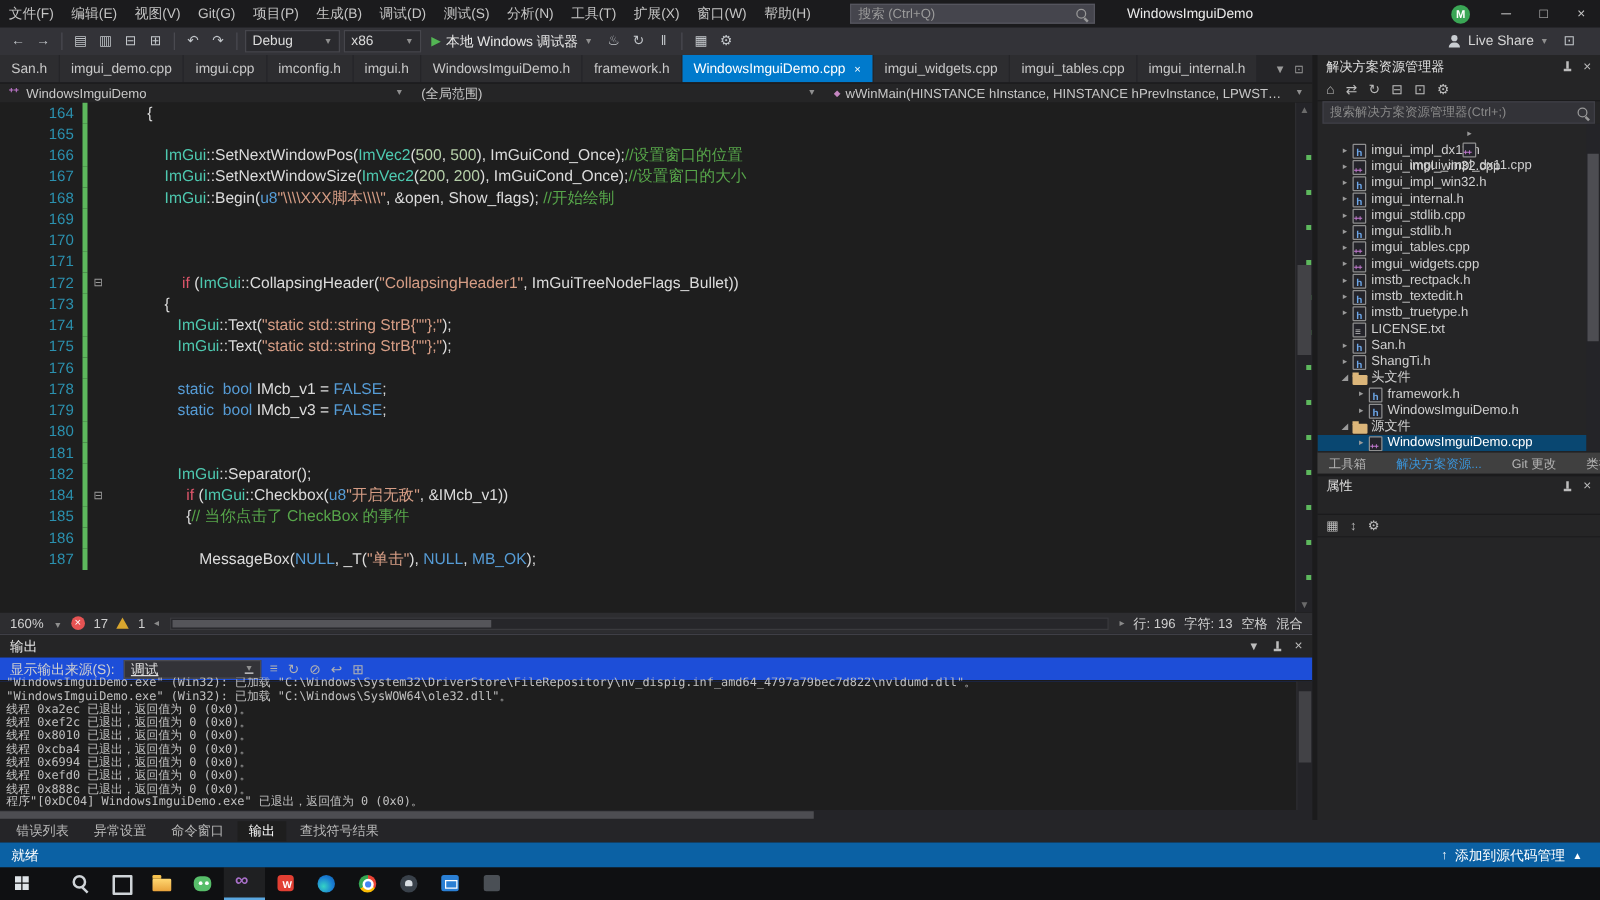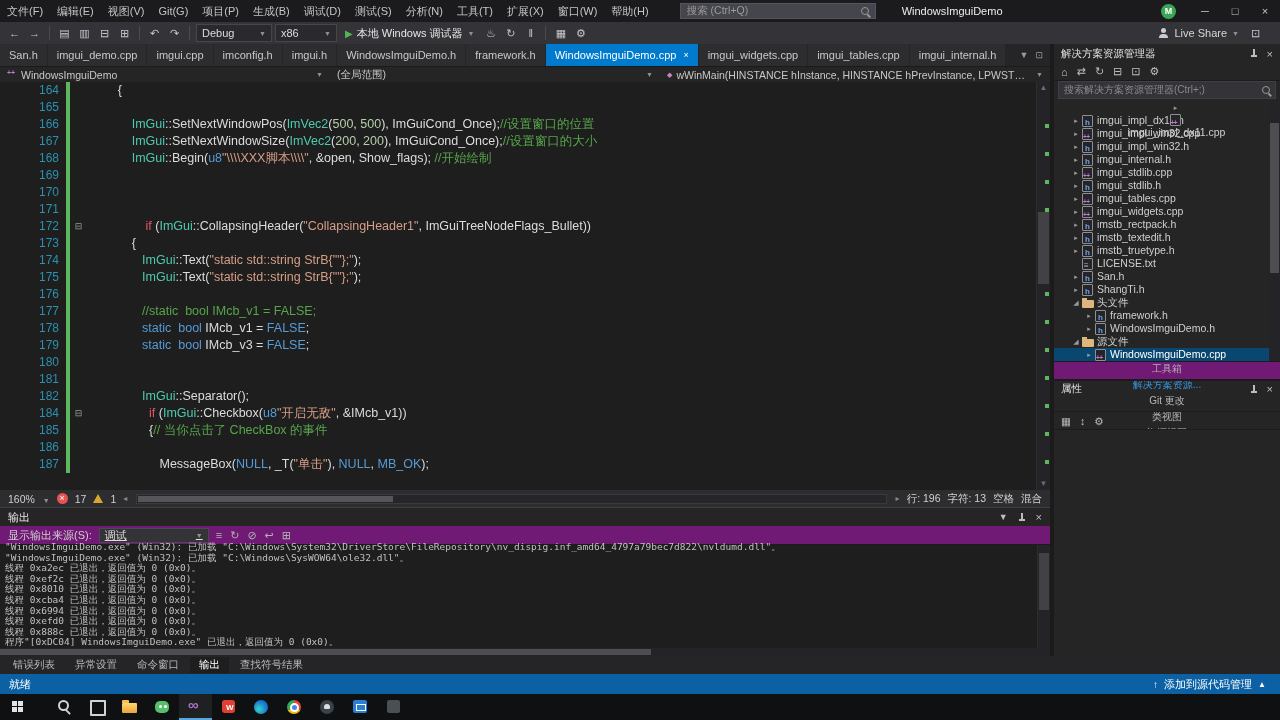--- a/index.html
+++ b/index.html
@@ -77,21 +77,21 @@
 .hs-thumb{position:absolute;left:1px;top:1px;bottom:1px;width:34%;background:#55555a;}
 .st-label{white-space:nowrap;}
 
 
 #outputpanel{flex:1;border-top:1px solid #3f3f46;background:#1e1e1e;display:flex;flex-direction:column;position:relative;}
 .ow-head{height:18px;display:flex;align-items:center;padding:0 8px;color:#e6e6e6;background:#252526;}
 .ow-icons{margin-left:auto;display:flex;align-items:center;gap:9px;color:#bdbdbd;font-size:9px;}
 .icon-pin{width:10px;height:9px;position:relative;display:inline-block;}
 .icon-pin::before{content:"";position:absolute;width:2px;height:6px;background:#bdbdbd;left:4px;top:0;}
 .icon-pin::after{content:"";position:absolute;width:6px;height:2px;background:#bdbdbd;left:2px;top:6px;}
-.ow-src{height:19px;display:flex;align-items:center;gap:7px;padding:0 8px;color:#cfcfcf;background:#701a75;border-bottom:1px solid #1b1b1c;}
+.ow-src{height:19px;display:flex;align-items:center;gap:7px;padding:0 8px;color:#cfcfcf;background:#1d4ed8;border-bottom:1px solid #1b1b1c;}
 .ow-dd{height:15px;border:1px solid #4a4a50;background:#333338;display:flex;align-items:center;padding:0 5px;width:110px;color:#e0e0e0;text-decoration:underline;}
 .ow-tools{display:flex;gap:8px;color:#b3b3b3;font-size:11px;align-items:center;}
 #outcontent{flex:1;overflow:hidden;padding-left:5px;margin-top:-3px;}
 .out-line{font-family:"DejaVu Sans Mono",monospace;font-size:9.5px;line-height:10.6px;color:#c0c0c0;white-space:pre;}
 #out-vscroll{position:absolute;right:0;top:37px;bottom:8px;width:13px;background:#242428;border-left:1px solid #2d2d30;}
 #out-vscroll .sb-thumb{top:8px;height:55%;}
 #out-hscroll{height:8px;background:#242428;position:relative;flex:none;}
 #out-hscroll .oh-thumb{position:absolute;left:0;top:1px;bottom:1px;width:62%;background:#4d4d52;}
 
 
@@ -106,21 +106,21 @@
 .tree-label{margin-left:2px;}
 .fi{width:11px;height:12px;flex:none;margin:0 2px 0 1px;position:relative;display:inline-block;}
 .fi-cpp::before,.fi-h::before,.fi-txt::before{content:"";position:absolute;inset:0;border:1px solid #8f8f8f;border-radius:1px;background:#24242a;}
 .fi-cpp::after{content:"++";position:absolute;left:1px;top:2px;font-size:6.5px;font-weight:bold;color:#c47ad1;letter-spacing:-.5px;}
 .fi-h::after{content:"h";position:absolute;left:3px;top:1px;font-size:8px;font-weight:bold;color:#6ca6e8;}
 .fi-txt::after{content:"≡";position:absolute;left:2px;top:1px;font-size:8px;color:#bdbdbd;}
 .fi-folder::before{content:"";position:absolute;left:0;top:3px;width:12px;height:8px;background:#dcb67a;border-radius:1px;}
 .fi-folder::after{content:"";position:absolute;left:0;top:1px;width:5px;height:3px;background:#dcb67a;}
 #tree-scroll{position:absolute;right:0;top:0;bottom:0;width:11px;background:#242428;}
 #tree-scroll .sb-thumb{left:1px;right:1px;top:24px;height:150px;background:#4d4d52;}
-#setabbar{height:18px;display:flex;align-items:center;gap:2px;padding:0 4px;background:#701a75;border-top:1px solid #1b1b1c;flex-direction:column;}
+#setabbar{height:18px;display:flex;align-items:center;gap:14px;padding:0 4px;background:#404040;border-top:1px solid #1b1b1c;}
 .se-tab{padding:0 5px;color:#b5b5b5;font-size:10px;white-space:nowrap;}
 .se-tab.active{color:#3a96dd;}
 .props-title{height:18px;display:flex;align-items:center;padding:0 7px;color:#e0e0e0;border-top:2px solid #1b1b1c;}
 .props-blank{height:15px;border-bottom:1px solid #1b1b1c;}
 .props-toolbar{height:18px;display:flex;align-items:center;gap:9px;padding:0 7px;color:#bdbdbd;border-bottom:1px solid #1b1b1c;}
 .props-area{flex:1;background:#252526;}
 
 
 #btabbar{position:absolute;left:0;top:656px;width:1280px;height:18px;background:#252528;display:flex;align-items:center;padding-left:4px;gap:2px;}
 .btab{padding:1px 9px;color:#b9b9b9;font-size:10.5px;}
@@ -364,26 +364,20 @@
             <span class="fold"></span>
             <span class="code-text"><span class="tk-p">               </span><span class="tk-t">ImGui</span><span class="tk-p">::</span><span class="tk-f">Text</span><span class="tk-p">(</span><span class="tk-s">"static std::string StrB{""};"</span><span class="tk-p">);</span></span>
           </div>
           <div class="code-line">
             <span class="ln">176</span>
             <span class="chg"></span>
             <span class="fold"></span>
             <span class="code-text"></span>
           </div>
           <div class="code-line">
-            <span class="ln">177</span>
-            <span class="chg"></span>
-            <span class="fold"></span>
-            <span class="code-text"><span class="tk-p">               </span><span class="tk-cm">//static  bool IMcb_v1 = FALSE;</span></span>
-          </div>
-          <div class="code-line">
             <span class="ln">178</span>
             <span class="chg"></span>
             <span class="fold"></span>
             <span class="code-text"><span class="tk-p">               </span><span class="tk-k">static</span><span class="tk-p">  </span><span class="tk-k">bool</span><span class="tk-p"> IMcb_v1 = </span><span class="tk-k">FALSE</span><span class="tk-p">;</span></span>
           </div>
           <div class="code-line">
             <span class="ln">179</span>
             <span class="chg"></span>
             <span class="fold"></span>
             <span class="code-text"><span class="tk-p">               </span><span class="tk-k">static</span><span class="tk-p">  </span><span class="tk-k">bool</span><span class="tk-p"> IMcb_v3 = </span><span class="tk-k">FALSE</span><span class="tk-p">;</span></span>

